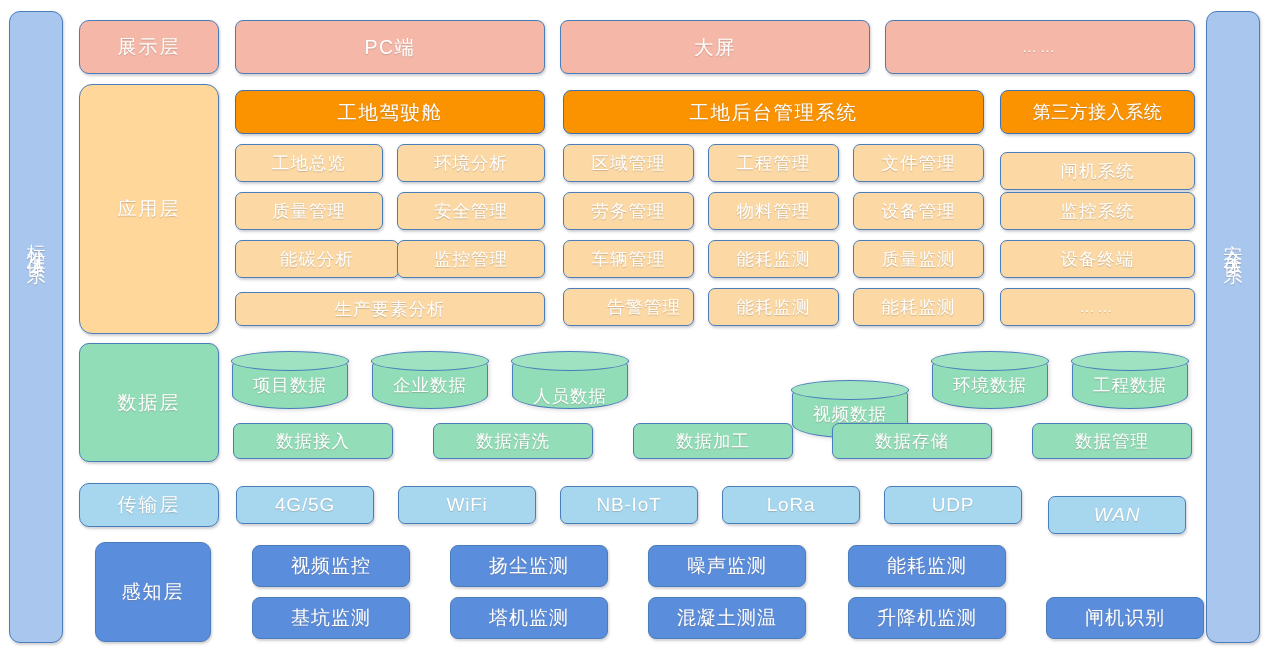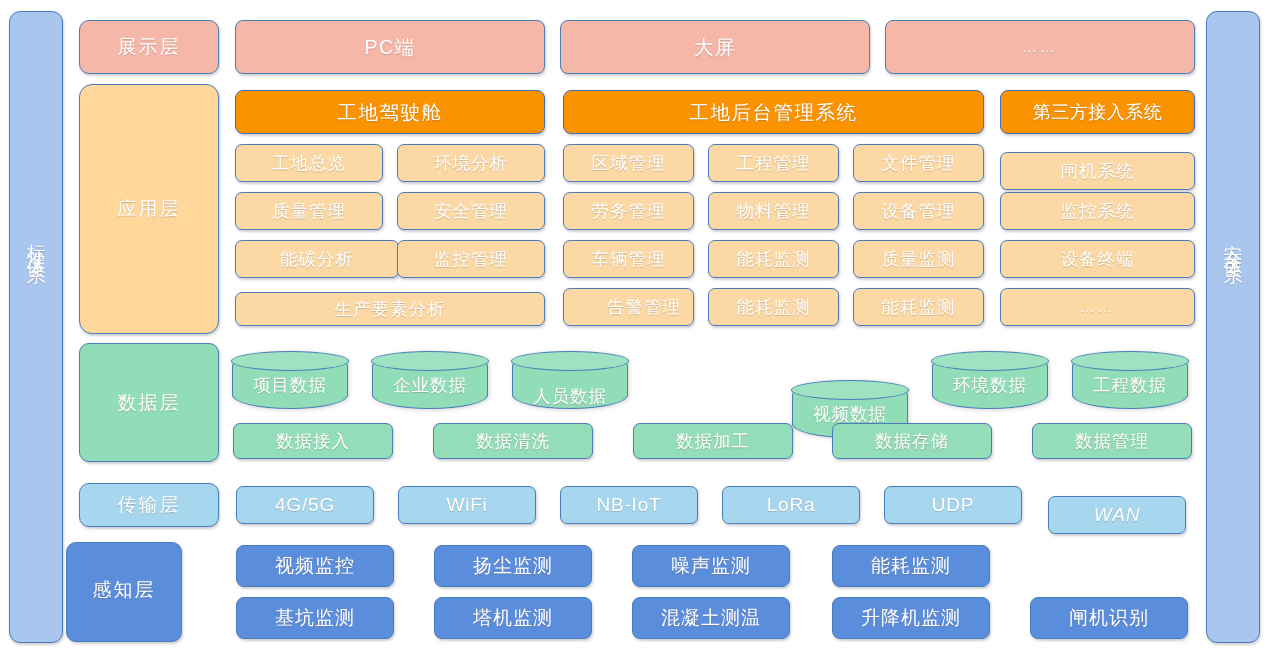--- a/index.html
+++ b/index.html
@@ -29,21 +29,21 @@
 
   
   .c-side   {background:#a8c6ee;}
   .c-pink   {background:#f5b8a8;}
   .c-orange {background:#fb9200;border-color:#3f73b4;}
   .c-cream  {background:#ffd79b;}
   .c-creaml {background:#fcd9a4;}
   .c-green  {background:#91ddb7;}
   .c-greenl {background:#93ddb9;}
   .c-ltblue {background:#a6d7ef;}
-  .c-blue   {background:#5b8ddd;}
+  .c-blue   {background:#5b8ddd;margin-left:16px;}
 
   
   .side{
     writing-mode:vertical-rl;
     text-orientation:upright;
     font-size:19px;
     letter-spacing:7px;
     border-radius:11px;
     padding-bottom:168px;
     justify-content:center;
@@ -101,21 +101,21 @@
   <div class="bx c-side side" style="left:1206px;top:11px;width:54px;height:632px;">安全体系</div>
 
   <div class="bx c-pink layertag" style="left:79px;top:20px;width:140px;height:54px;">展示层</div>
 
   <div class="bx c-cream layertag tall appwrap" style="left:79px;top:84px;width:140px;height:250px;">应用层</div>
 
   <div class="bx c-green layertag tall" style="left:79px;top:343px;width:140px;height:119px;">数据层</div>
 
   <div class="bx c-ltblue layertag" style="left:79px;top:483px;width:140px;height:44px;">传输层</div>
 
-  <div class="bx c-blue layertag tall" style="left:66px;top:542px;width:116px;height:100px;font-family:Liberation Mono, monospace;">感知层</div>
+  <div class="bx c-blue layertag tall" style="left:79px;top:542px;width:116px;height:100px;">感知层</div>
 
   <div class="bx c-pink banner" style="left:235px;top:20px;width:310px;height:54px;">PC端</div>
   <div class="bx c-pink banner" style="left:560px;top:20px;width:310px;height:54px;">大屏</div>
   <div class="bx c-pink banner dots" style="left:885px;top:20px;width:310px;height:54px;">……</div>
 
   <div class="bx c-orange banner" style="left:235px;top:90px;width:310px;height:44px;">工地驾驶舱</div>
 
   <div class="bx c-creaml chip" style="left:235px;top:144px;width:148px;height:38px;">工地总览</div>
   <div class="bx c-creaml chip" style="left:397px;top:144px;width:148px;height:38px;">环境分析</div>
 

